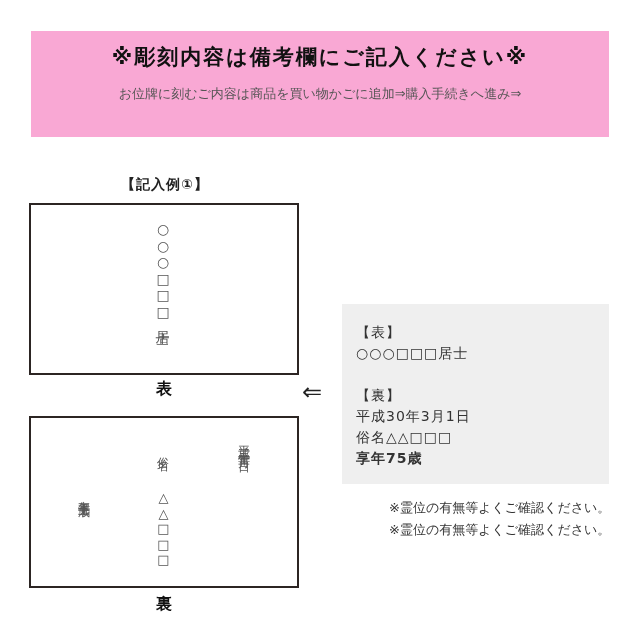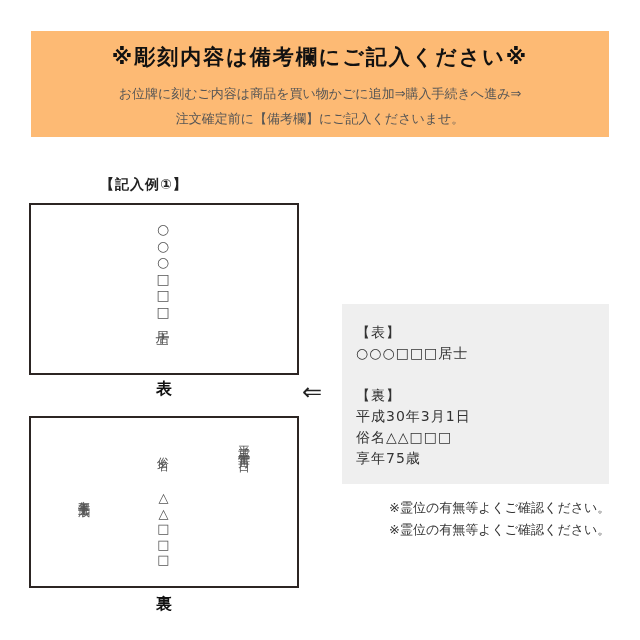--- a/index.html
+++ b/index.html
@@ -3,36 +3,36 @@
   <meta charset="utf-8">
   <style>
     html, body { margin: 0; padding: 0; }
     body {
       width: 640px; height: 640px; position: relative; background: #ffffff;
       font-family: "DejaVu Sans", "Liberation Sans", sans-serif; color: #333;
       overflow: hidden;
     }
     .banner {
       position: absolute; left: 31px; top: 31px; width: 578px; height: 106px;
-      background: #fdba74; text-align: center;
+      background: #f9a8d4; text-align: center;
     }
     .banner-title {
       position: absolute; left: 0; right: 0; top: 12px;
       font-size: 21px; font-weight: bold; color: #111; letter-spacing: 2px;
       white-space: nowrap;
     }
     .banner-line {
       position: absolute; left: 0; right: 0; font-size: 13px; color: #555;
       white-space: nowrap;
     }
     .banner-line.l1 { top: 54px; }
     .banner-line.l2 { top: 79px; }
 
     .example-label {
-      position: absolute; left: 100px; top: 176px; width: 130px; text-align: left;
+      position: absolute; left: 100px; top: 176px; width: 130px; text-align: center;
       font-size: 14px; font-weight: bold; color: #222; letter-spacing: 1px; white-space: nowrap;
     }
     .card {
       position: absolute; background: #fff;
       border: 2px solid #2c2523; box-sizing: border-box;
     }
     .card.front { left: 29px; top: 203px; width: 270px; height: 172px; }
     .card.back  { left: 29px; top: 416px; width: 270px; height: 172px; }
 
     .vcol {
@@ -74,21 +74,20 @@
       position: absolute; left: 342px; top: 497px; font-size: 13px; color: #333; white-space: nowrap;
     }
     .notes div { height: 22px; line-height: 22px; margin-left: 47px; }
   </style>
 </head>
 <body>
 
 <div class="banner">
   <div class="banner-title">※彫刻内容は備考欄にご記入ください※</div>
   <div class="banner-line l1">お位牌に刻むご内容は商品を買い物かごに追加⇒購入手続きへ進み⇒</div>
-  <div class="banner-line l2">注文確定前に【備考欄】にご記入くださいませ。</div>
 </div>
 
 <div class="example-label">【記入例①】</div>
 
 <div class="card front">
   <div class="vcol name">○○○□□□居士</div>
 </div>
 <div class="side-label front-l">表</div>
 
 <div class="arrow">⇐</div>
@@ -101,19 +100,19 @@
 </div>
 <div class="side-label back-l">裏</div>
 
 <div class="remarks-heading">■備考欄へ</div>
 <div class="remarks-panel">
   <div class="rp-line" style="top:20px;">【表】</div>
   <div class="rp-line" style="top:41px;">○○○□□□居士</div>
   <div class="rp-line" style="top:83px;">【裏】</div>
   <div class="rp-line" style="top:104px;text-align:right;">平成30年3月1日</div>
   <div class="rp-line" style="top:125px;text-align:right;">俗名△△□□□</div>
-  <div class="rp-line" style="top:146px;">享年75歳</div>
+  <div class="rp-line" style="top:146px;font-weight:bold;">享年75歳</div>
 </div>
 
 <div class="notes">
   <div>※霊位の有無等よくご確認ください。</div>
   <div>※霊位の有無等よくご確認ください。</div>
 </div>
 
 </body></html>

